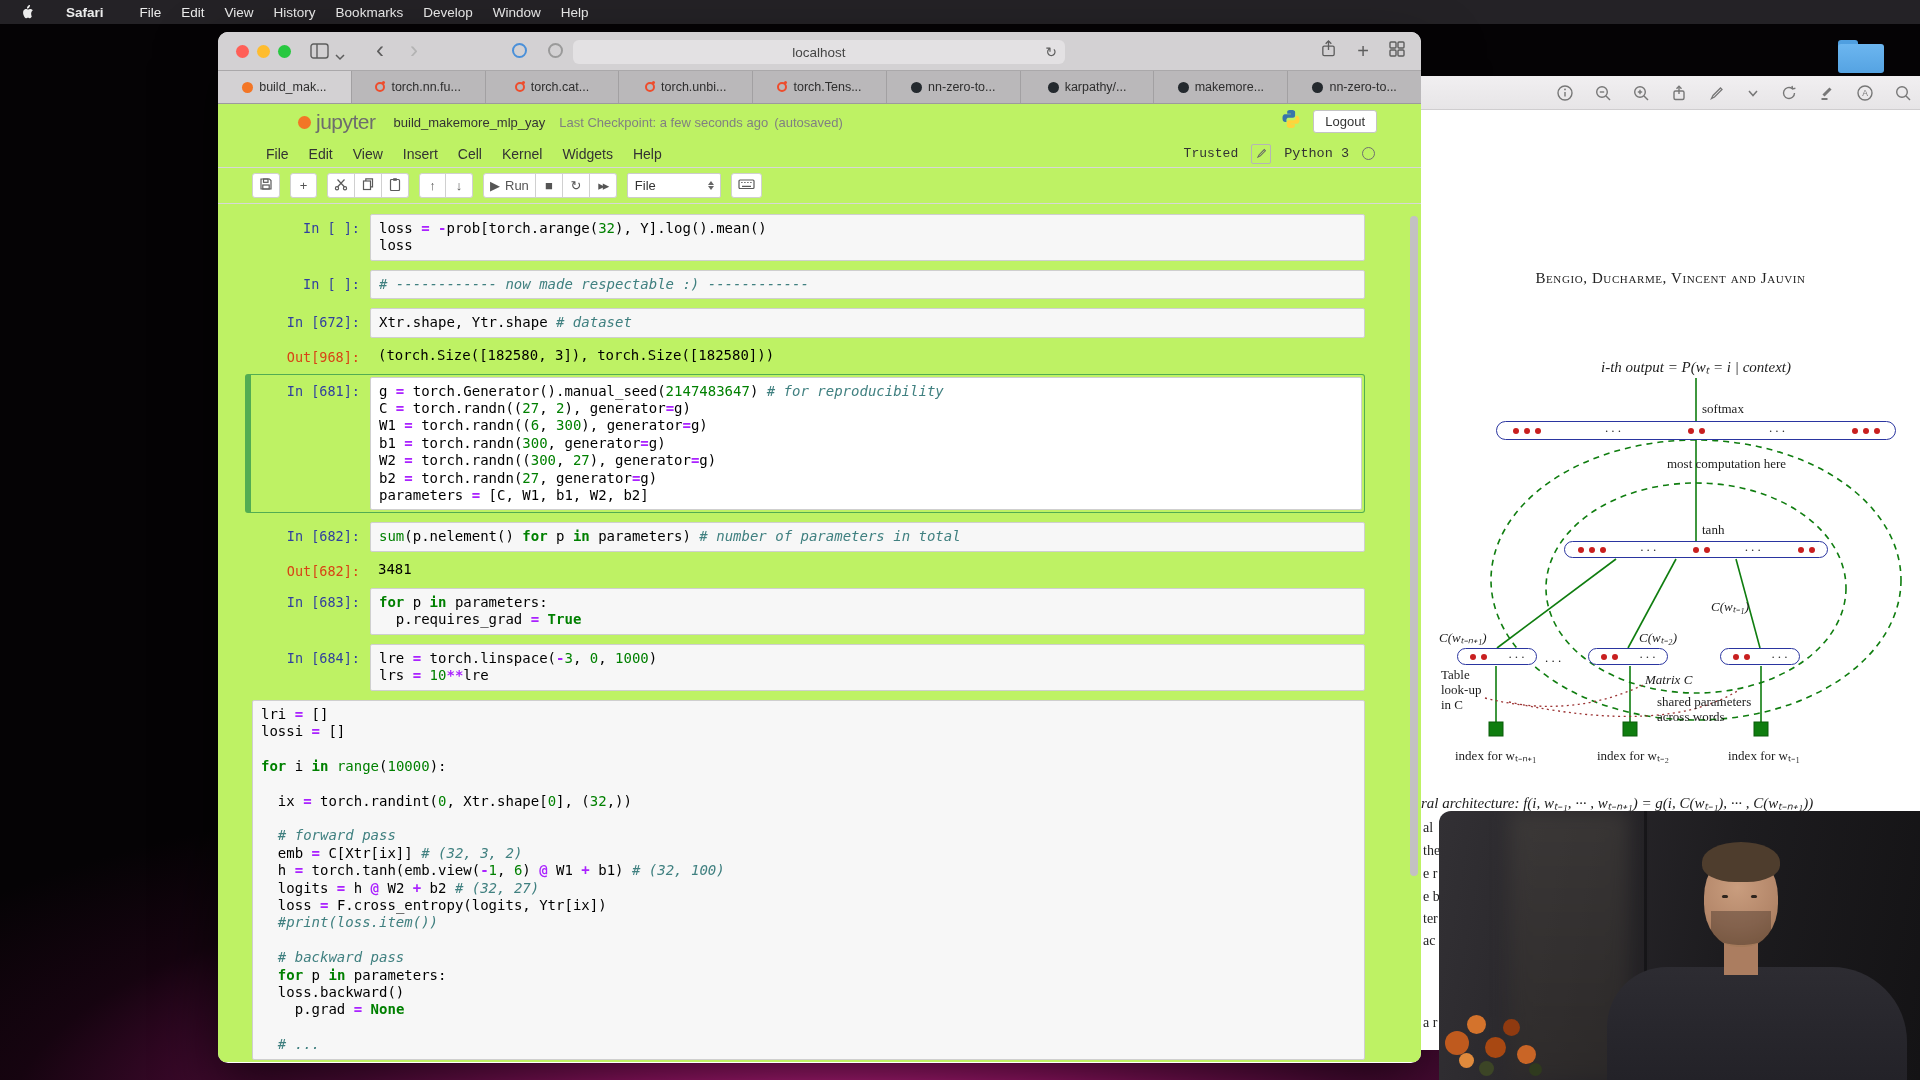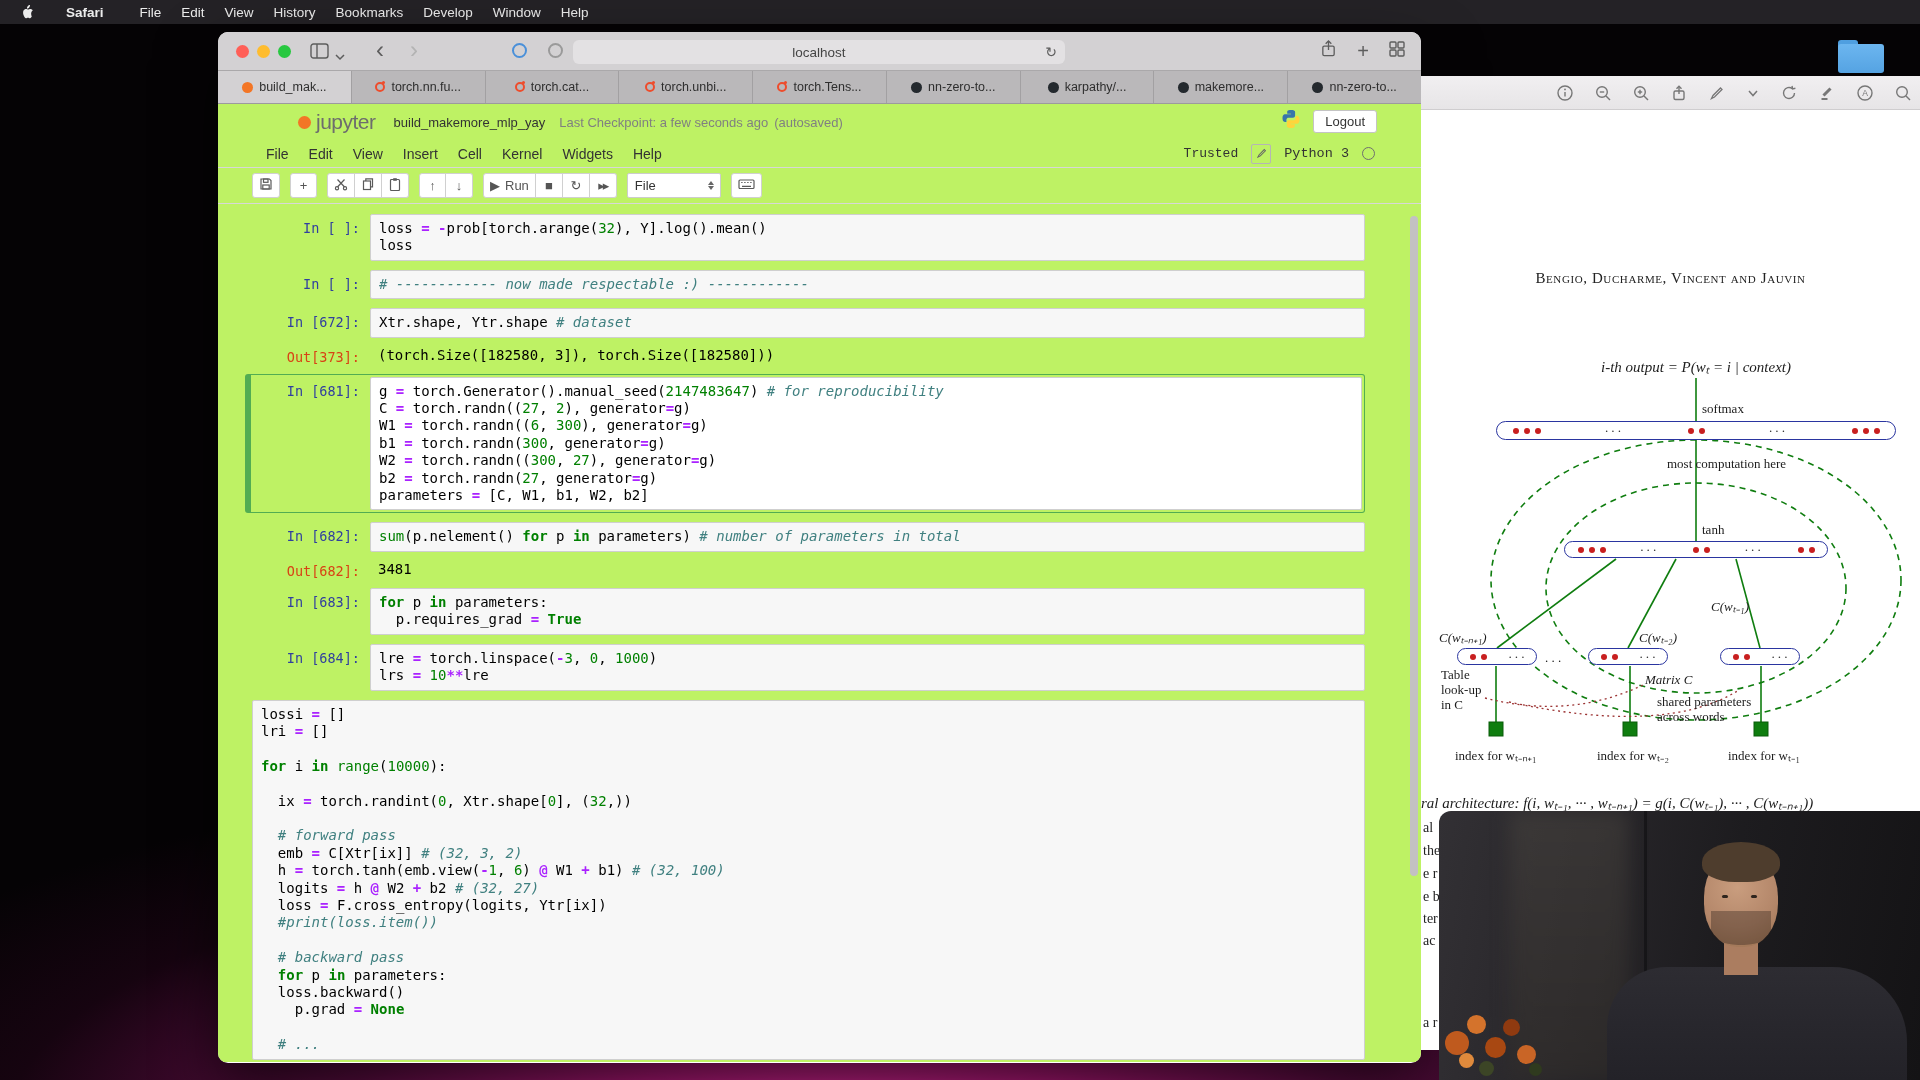--- a/index.html
+++ b/index.html
@@ -555,21 +555,21 @@
             </div>
           </div>
           <div class="cell">
             <div class="crow">
               <div class="prompt in">In [672]:</div>
               <div class="inputbox">
                 <div class="cl"><span class="tk-p">Xtr.shape, Ytr.shape </span><span class="tk-c"># dataset</span></div>
               </div>
             </div>
             <div class="crow orow">
-              <div class="prompt out">Out[373]:</div>
+              <div class="prompt out">Out[968]:</div>
               <div class="outtext">(torch.Size([182580, 3]), torch.Size([182580]))</div>
             </div>
           </div>
           <div class="cell selected">
             <div class="crow">
               <div class="prompt in">In [681]:</div>
               <div class="inputbox">
                 <div class="cl"><span class="tk-p">g </span><span class="tk-o">=</span><span class="tk-p"> torch.Generator().manual_seed(</span><span class="tk-n">2147483647</span><span class="tk-p">) </span><span class="tk-c"># for reproducibility</span></div>
                 <div class="cl"><span class="tk-p">C </span><span class="tk-o">=</span><span class="tk-p"> torch.randn((</span><span class="tk-n">27</span><span class="tk-p">, </span><span class="tk-n">2</span><span class="tk-p">), generator</span><span class="tk-o">=</span><span class="tk-p">g)</span></div>
                 <div class="cl"><span class="tk-p">W1 </span><span class="tk-o">=</span><span class="tk-p"> torch.randn((</span><span class="tk-n">6</span><span class="tk-p">, </span><span class="tk-n">300</span><span class="tk-p">), generator</span><span class="tk-o">=</span><span class="tk-p">g)</span></div>
@@ -606,22 +606,22 @@
               <div class="prompt in">In [684]:</div>
               <div class="inputbox">
                 <div class="cl"><span class="tk-p">lre </span><span class="tk-o">=</span><span class="tk-p"> torch.linspace(</span><span class="tk-o">-</span><span class="tk-n">3</span><span class="tk-p">, </span><span class="tk-n">0</span><span class="tk-p">, </span><span class="tk-n">1000</span><span class="tk-p">)</span></div>
                 <div class="cl"><span class="tk-p">lrs </span><span class="tk-o">=</span><span class="tk-p"> </span><span class="tk-n">10</span><span class="tk-o">**</span><span class="tk-p">lre</span></div>
               </div>
             </div>
           </div>
           <div class="cell">
             <div class="crow">
               <div class="inputbox">
+                <div class="cl"><span class="tk-p">lri </span><span class="tk-o">=</span><span class="tk-p"> []</span></div>
                 <div class="cl"><span class="tk-p">lossi </span><span class="tk-o">=</span><span class="tk-p"> []</span></div>
-                <div class="cl"><span class="tk-p">lri </span><span class="tk-o">=</span><span class="tk-p"> []</span></div>
                 <div class="cl">&nbsp;</div>
                 <div class="cl"><span class="tk-k">for</span><span class="tk-p"> i </span><span class="tk-k">in</span><span class="tk-p"> </span><span class="tk-b">range</span><span class="tk-p">(</span><span class="tk-n">10000</span><span class="tk-p">):</span></div>
                 <div class="cl">&nbsp;</div>
                 <div class="cl"><span class="tk-p">  ix </span><span class="tk-o">=</span><span class="tk-p"> torch.randint(</span><span class="tk-n">0</span><span class="tk-p">, Xtr.shape[</span><span class="tk-n">0</span><span class="tk-p">], (</span><span class="tk-n">32</span><span class="tk-p">,))</span></div>
                 <div class="cl">&nbsp;</div>
                 <div class="cl"><span class="tk-p">  </span><span class="tk-c"># forward pass</span></div>
                 <div class="cl"><span class="tk-p">  emb </span><span class="tk-o">=</span><span class="tk-p"> C[Xtr[ix]] </span><span class="tk-c"># (32, 3, 2)</span></div>
                 <div class="cl"><span class="tk-p">  h </span><span class="tk-o">=</span><span class="tk-p"> torch.tanh(emb.view(</span><span class="tk-o">-</span><span class="tk-n">1</span><span class="tk-p">, </span><span class="tk-n">6</span><span class="tk-p">) </span><span class="tk-o">@</span><span class="tk-p"> W1 </span><span class="tk-o">+</span><span class="tk-p"> b1) </span><span class="tk-c"># (32, 100)</span></div>
                 <div class="cl"><span class="tk-p">  logits </span><span class="tk-o">=</span><span class="tk-p"> h </span><span class="tk-o">@</span><span class="tk-p"> W2 </span><span class="tk-o">+</span><span class="tk-p"> b2 </span><span class="tk-c"># (32, 27)</span></div>
                 <div class="cl"><span class="tk-p">  loss </span><span class="tk-o">=</span><span class="tk-p"> F.cross_entropy(logits, Ytr[ix])</span></div>

